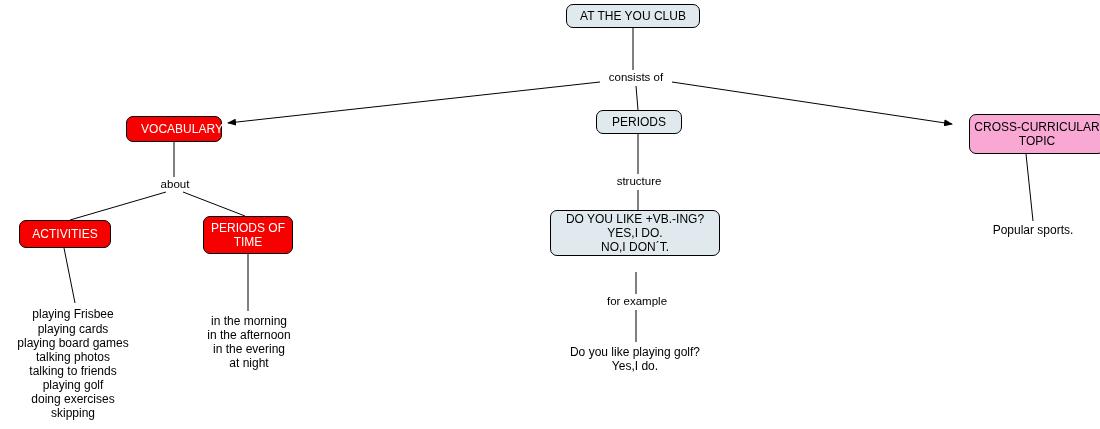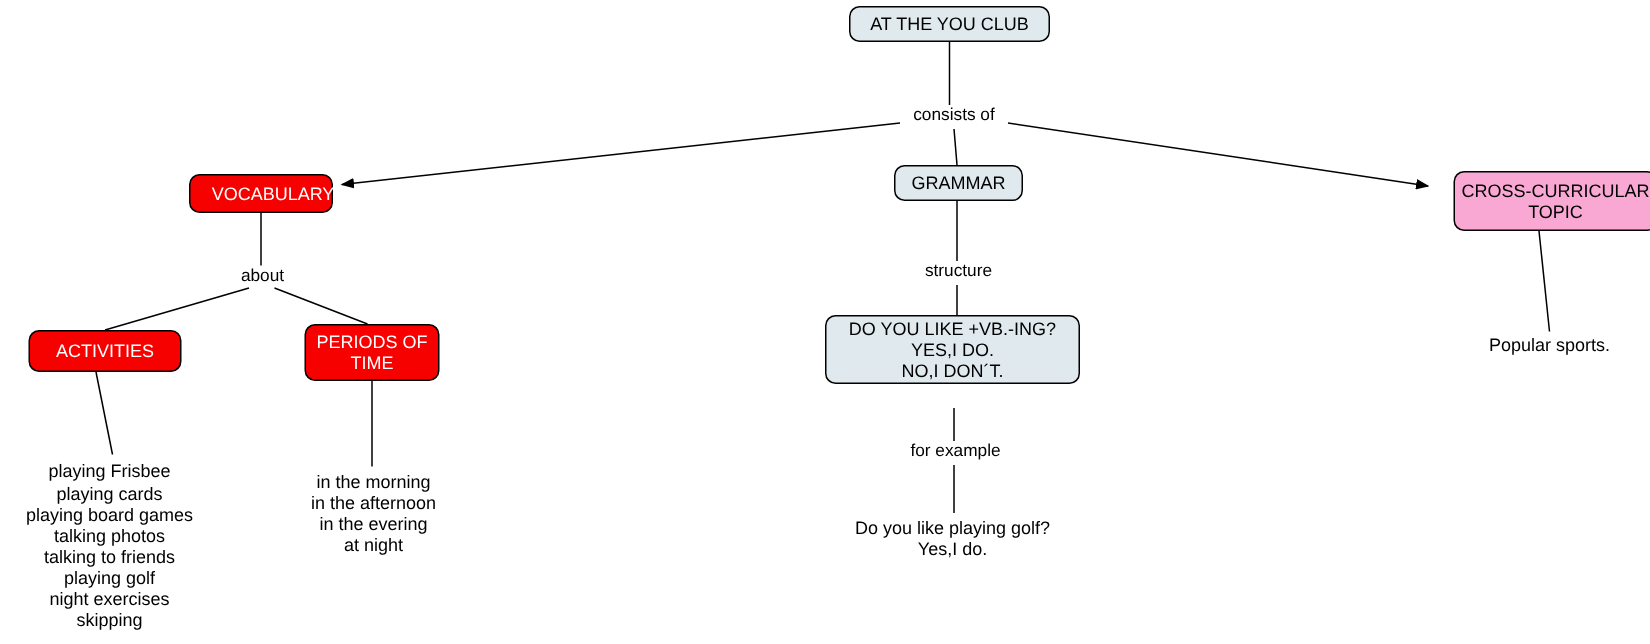--- a/index.html
+++ b/index.html
@@ -92,40 +92,40 @@
         <line x1="248" y1="254" x2="248" y2="311" stroke="#000000" stroke-width="1"></line>
         <line x1="636" y1="272" x2="636" y2="294" stroke="#000000" stroke-width="1"></line>
         <line x1="636" y1="310" x2="636" y2="342" stroke="#000000" stroke-width="1"></line>
         <line x1="1026" y1="154" x2="1033" y2="221" stroke="#000000" stroke-width="1"></line>
       </g>
   </svg>
   <div id="node-layer">
       <div class="node box lightblue" style="left: 566px; top: 4px; width: 134px; height: 24px;">AT THE YOU CLUB</div>
       <div class="node label" style="left: 600px; top: 70px; width: 72px; height: 16px; text-align: center;">consists of</div>
       <div class="node box red" style="left: 126px; top: 116px; width: 96px; height: 26px; padding-left: 16px;">VOCABULARY</div>
-      <div class="node box lightblue" style="left: 596px; top: 110px; width: 86px; height: 24px;">GRAMMAR</div>
+      <div class="node box lightblue" style="left: 596px; top: 110px; width: 86px; height: 24px;">PERIODS</div>
       <div class="node box cyan" style="left: 958px; top: 114px; width: 136px; height: 40px;">CROSS-CURRICULAR
 TOPIC</div>
       <div class="node label" style="left: 153px; top: 177px; width: 44px; height: 16px;">about</div>
       <div class="node label" style="left: 608px; top: 174px; width: 62px; height: 16px;">structure</div>
-      <div class="node box red" style="left: 19px; top: 220px; width: 102px; height: 28px;">ACTIVITIES</div>
+      <div class="node box red" style="left: 19px; top: 220px; width: 92px; height: 28px;">ACTIVITIES</div>
       <div class="node box red" style="left: 203px; top: 216px; width: 90px; height: 38px;">PERIODS OF
 TIME</div>
       <div class="node box lightblue" style="left: 550px; top: 210px; width: 170px; height: 46px;">DO YOU LIKE +VB.-ING?
 YES,I DO.
 NO,I DON´T.</div>
       <div class="node plain" style="left: 985px; top: 221px; width: 96px; height: 18px;">Popular sports.</div>
       <div class="node label" style="left: 600px; top: 294px; width: 74px; height: 16px;">for example</div>
       <div class="node plain" style="left: 6px; top: 303px; width: 134px; height: 122px;">playing Frisbee
 playing cards
 playing board games
 talking photos
 talking to friends
 playing golf
-night exercises
+doing exercises
 skipping</div>
       <div class="node plain" style="left: 192px; top: 311px; width: 114px; height: 62px;">in the morning
 in the afternoon
 in the evering
 at night</div>
       <div class="node plain" style="left: 555px; top: 342px; width: 160px; height: 34px;">Do you like playing golf?
 Yes,I do.</div>
     </div>
 </div>
 

